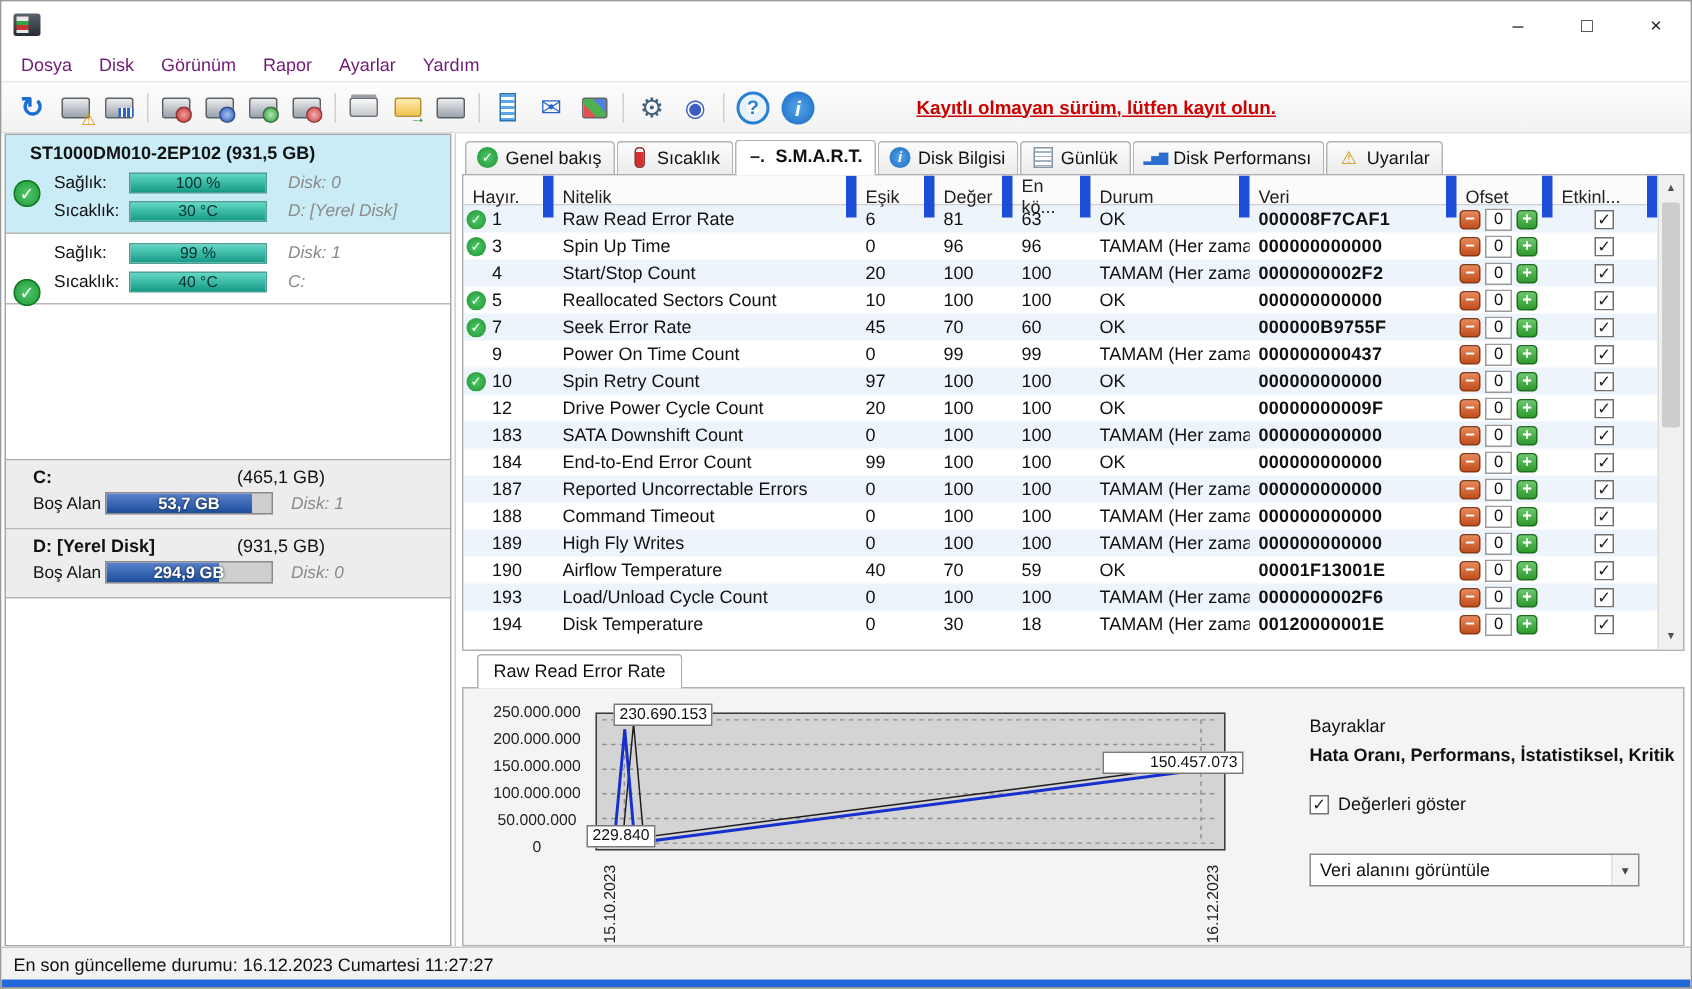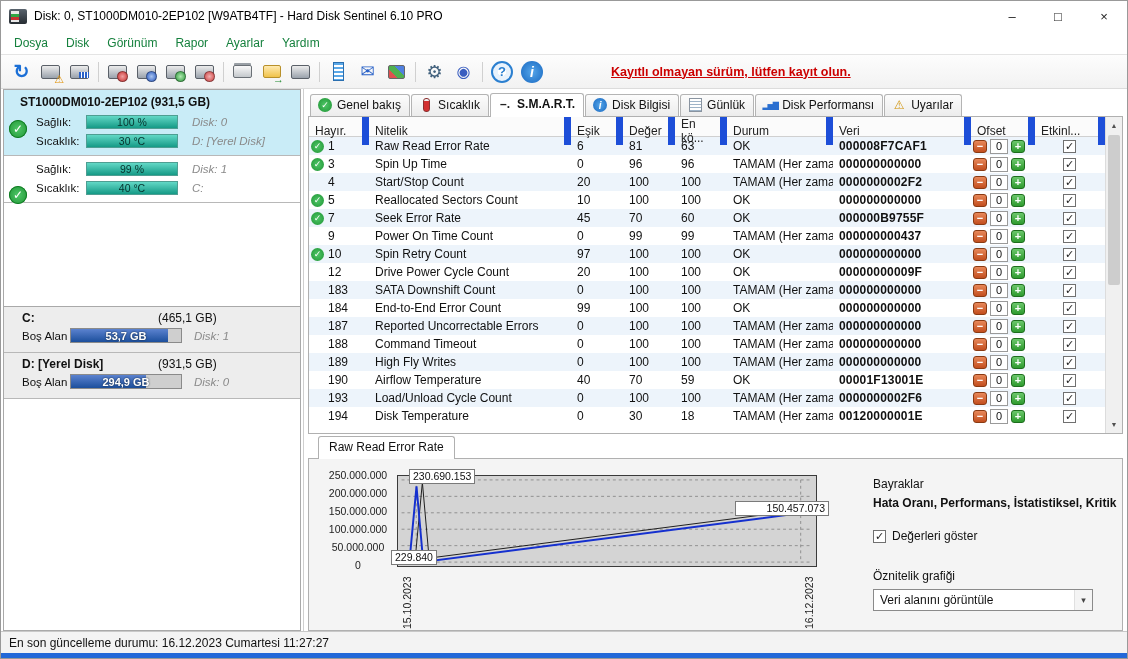--- a/index.html
+++ b/index.html
@@ -11,21 +11,21 @@
   .titlebar { height:30px; display:flex; align-items:center; background:#fff; padding-left:8px; flex:0 0 auto; }
   .appicon { width:18px; height:15px; position:relative; background:linear-gradient(#5a646e,#262c32); border-radius:2px; margin-right:7px; }
   .appicon::before { content:""; position:absolute; left:2px; top:2px; width:8px; height:11px;
       background:linear-gradient(#e8e8e8 0 3px,#2fa644 3px 6px,#c83232 6px 9px,#e8e8e8 9px); }
   .title-text { font-size:12px; color:#000; }
   .win-controls { margin-left:auto; display:flex; height:100%; }
   .win-btn { width:46px; height:100%; display:flex; align-items:center; justify-content:center; font-size:13px; color:#222; cursor:default; }
 
   
   .menubar { height:24px; display:flex; align-items:center; background:#fff; border-bottom:1px solid #e4e4e4; padding-left:4px; flex:0 0 auto; }
-  .menu-item { padding:3px 9px; color:#15803d; }
+  .menu-item { padding:3px 9px; color:#701a75; }
 
   
   .toolbar { height:34px; display:flex; align-items:center; background:linear-gradient(#fdfdfd,#f2f2f2); border-bottom:1px solid #dcdcdc; padding:0 6px; flex:0 0 auto; }
   .tbicon { width:27px; height:26px; display:flex; align-items:center; justify-content:center; position:relative; margin:0 1px; border-radius:3px; }
   .tbicon[data-icon="separator"] { width:7px; }
   .tbicon[data-icon="separator"]::before { content:""; width:1px; height:20px; background:#d0d0d0; }
   .tbicon[data-icon="refresh"]::before { content:"↻"; color:#1b6fd6; font-size:19px; font-weight:bold; }
   .disk-base::before, .tbicon[data-icon="disk-warning"]::before, .tbicon[data-icon="disk-surface"]::before,
   .tbicon[data-icon="disk-clock-red"]::before, .tbicon[data-icon="disk-clock-blue"]::before,
   .tbicon[data-icon="disk-check-green"]::before, .tbicon[data-icon="disk-cancel-red"]::before,
@@ -153,21 +153,20 @@
   .statusbar { height:22px; border-top:1px solid #c8c8c8; background:#f3f3f3; display:flex; align-items:center; padding-left:8px; font-size:12px; flex:0 0 auto; }
   .bottom-strip { height:5px; background:#2268d8; flex:0 0 auto; }
 </style>
 </head>
 <body>
 
 <div class="window">
 
   <div class="titlebar">
     <span class="appicon"></span>
-    <span class="title-text">Disk: 0, ST1000DM010-2EP102 [W9ATB4TF]  -  Hard Disk Sentinel 6.10 PRO</span>
     <div class="win-controls">
       <div class="win-btn">–</div>
       <div class="win-btn">□</div>
       <div class="win-btn">×</div>
     </div>
   </div>
 
   <div class="menubar">
 
   <span class="menu-item">Dosya</span>
@@ -709,21 +708,20 @@
           <span class="xdate left">15.10.2023</span>
           <span class="xdate right">16.12.2023</span>
         </div>
         <div class="flagspanel">
           <div class="flags-title">Bayraklar</div>
           <div class="flags-text">Hata Oranı, Performans, İstatistiksel, Kritik</div>
           <div class="chk-row">
             <span class="chk">✓</span>
             <span>Değerleri göster</span>
           </div>
-          <div class="attr-label">Öznitelik grafiği</div>
           <div class="combo">
             <span class="combo-text">Veri alanını görüntüle</span>
             <span class="combo-btn">▾</span>
           </div>
         </div>
       </div>
 
     </div>
   </div>
 

